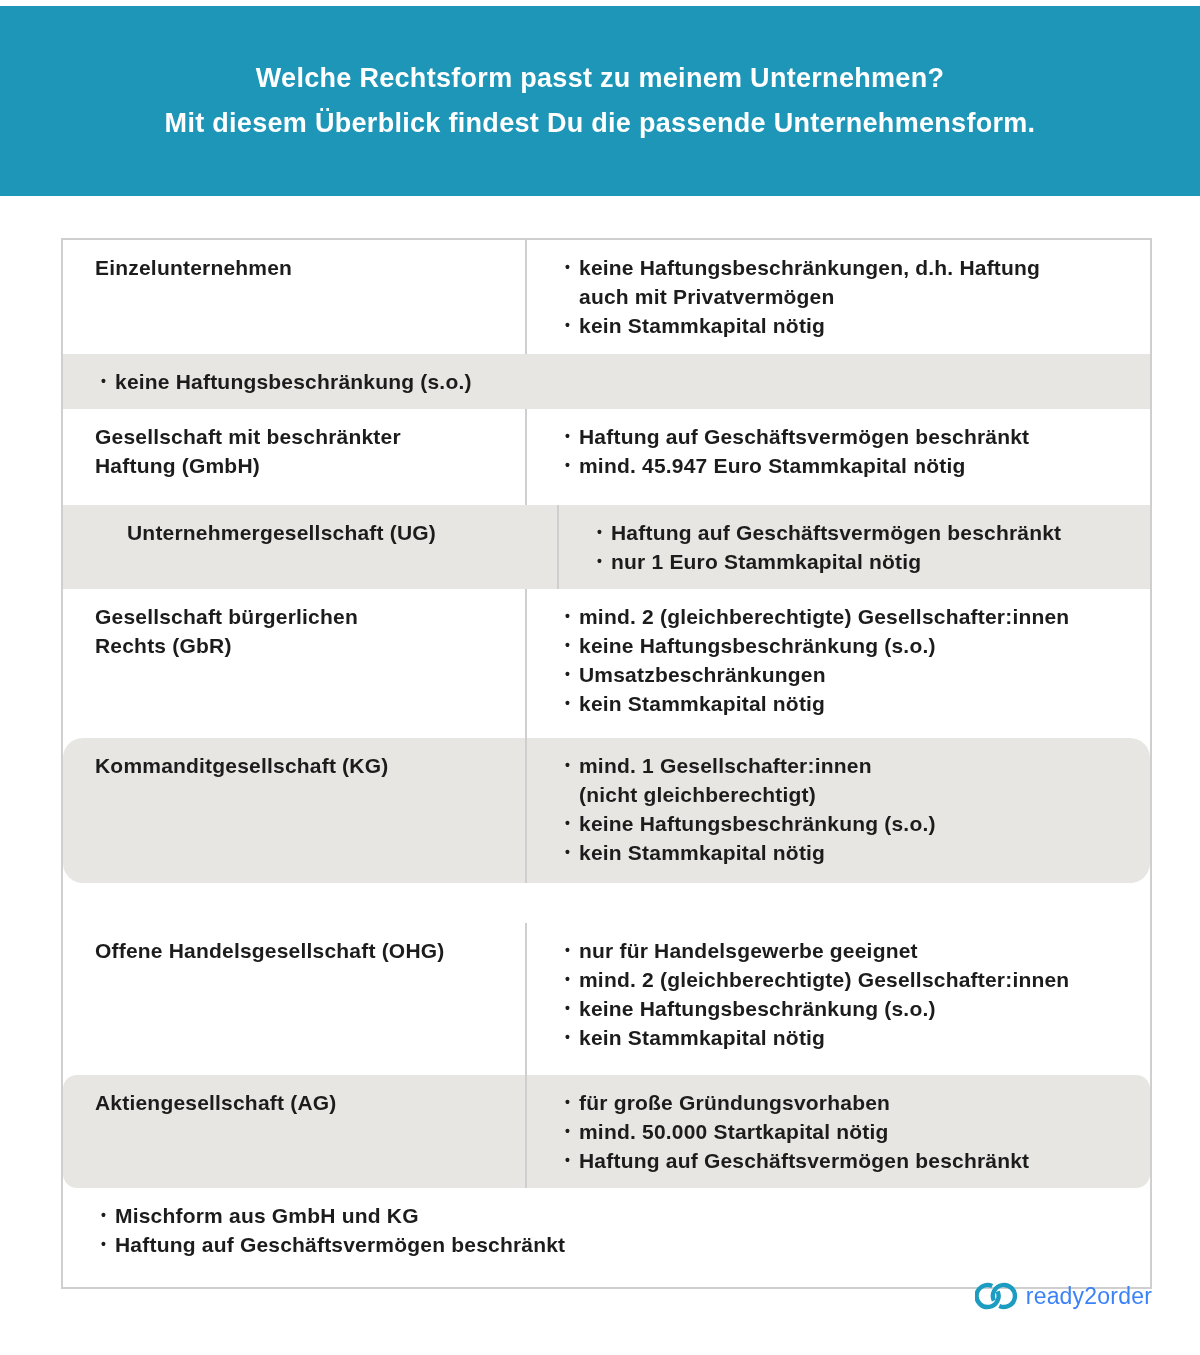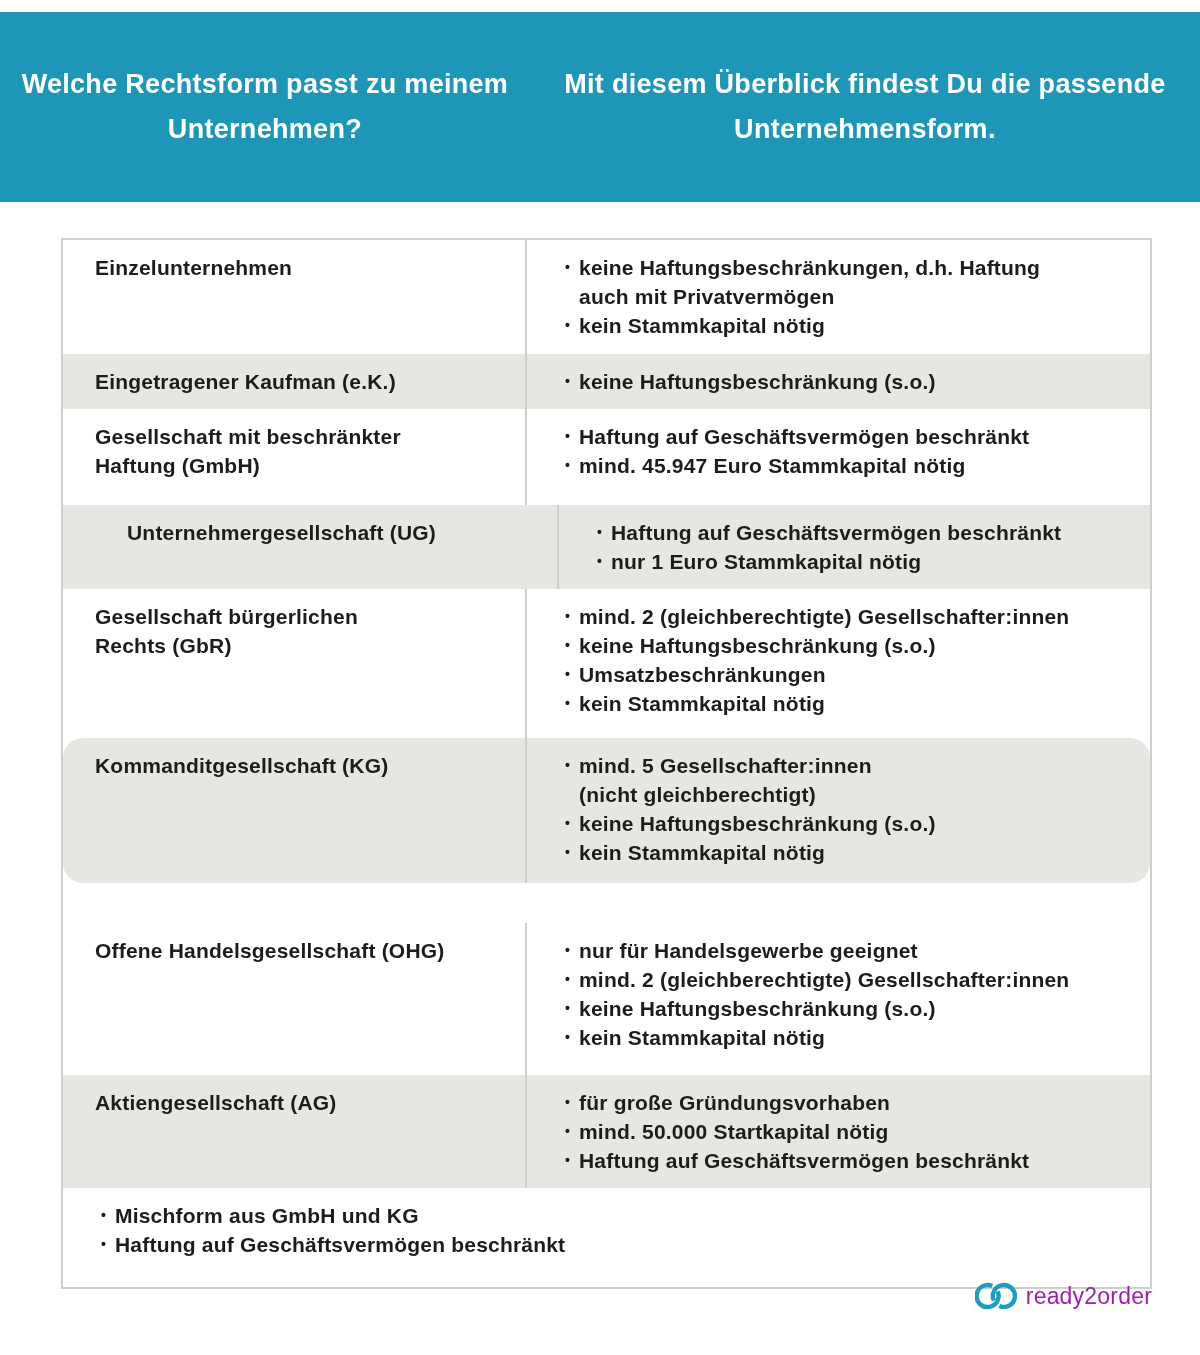--- a/index.html
+++ b/index.html
@@ -13,26 +13,26 @@
   .page {
     position: relative;
     width: 1200px;
     height: 1355px;
     background: #ffffff;
     overflow: hidden;
   }
 
   
   .banner {
-    margin-top: 12px;
+    margin-top: 6px;
     width: 1200px;
     height: 190px;
     background: var(--accent, #1e96b8);
     display: flex;
-    flex-direction: row;
+    flex-direction: column;
     justify-content: center;
     align-items: center;
   }
   .title-line {
     color: #ffffff;
     font-size: 27px;
     font-weight: bold;
     line-height: 45px;
     letter-spacing: 0.3px;
     text-align: center;
@@ -55,21 +55,21 @@
   }
   .row.alt { background: var(--stripe, #e7e6e3); }
 
   .row:nth-child(1) { min-height: 114px; }
   .row:nth-child(2) { min-height: 52px;  }
   .row:nth-child(3) { min-height: 96px;  }
   .row:nth-child(4) { min-height: 81px; padding-left: 32px;  }
   .row:nth-child(5) { min-height: 149px; }
   .row:nth-child(6) { min-height: 145px; border-radius: 20px; }
   .row:nth-child(7) { min-height: 152px; margin-top: 40px; }
-  .row:nth-child(8) { min-height: 110px; }
+  .row:nth-child(8) { min-height: 110px; border-radius: 14px; }
   .row:nth-child(9) { min-height: 99px;  }
 
   .cell-left {
     flex: 0 0 464px;
     border-right: 2px solid #cfcfcf;
     padding: 13px 20px 13px 32px;
     font-size: 21px;
     line-height: 29px;
     color: #1c1c1c;
     letter-spacing: 0.2px;
@@ -106,21 +106,21 @@
     display: flex;
     justify-content: flex-end;
     align-items: center;
     padding-right: 48px;
     gap: 9px;
   }
   .logo-mark { display: inline-flex; }
   .logo-mark svg { display: block; }
   .logo-text {
     font-size: 23px;
-    color: #a21caf;
+    color: #3b82f6;
     letter-spacing: 0.2px;
   }
 </style>
 </head>
 <body>
 
 <div class="page">
 
   <header class="banner">
     <div class="title-line">Welche Rechtsform passt zu meinem Unternehmen?</div>
@@ -139,21 +139,20 @@
             </li>
             <li>
               <span class="dot">•</span>
               <span class="txt">kein Stammkapital nötig</span>
             </li>
           </ul>
     </div>
   </div>
 
   <div class="row alt">
-    <div class="cell-left">Eingetragener Kaufman (e.K.)</div>
     <div class="cell-right">
       <ul class="points">
             <li>
               <span class="dot">•</span>
               <span class="txt">keine Haftungsbeschränkung (s.o.)</span>
             </li>
           </ul>
     </div>
   </div>
 
@@ -214,21 +213,21 @@
           </ul>
     </div>
   </div>
 
   <div class="row alt">
     <div class="cell-left">Kommanditgesellschaft (KG)</div>
     <div class="cell-right">
       <ul class="points">
             <li>
               <span class="dot">•</span>
-              <span class="txt">mind. 5 Gesellschafter:innen
+              <span class="txt">mind. 1 Gesellschafter:innen
 (nicht gleichberechtigt)</span>
             </li>
             <li>
               <span class="dot">•</span>
               <span class="txt">keine Haftungsbeschränkung (s.o.)</span>
             </li>
             <li>
               <span class="dot">•</span>
               <span class="txt">kein Stammkapital nötig</span>
             </li>

